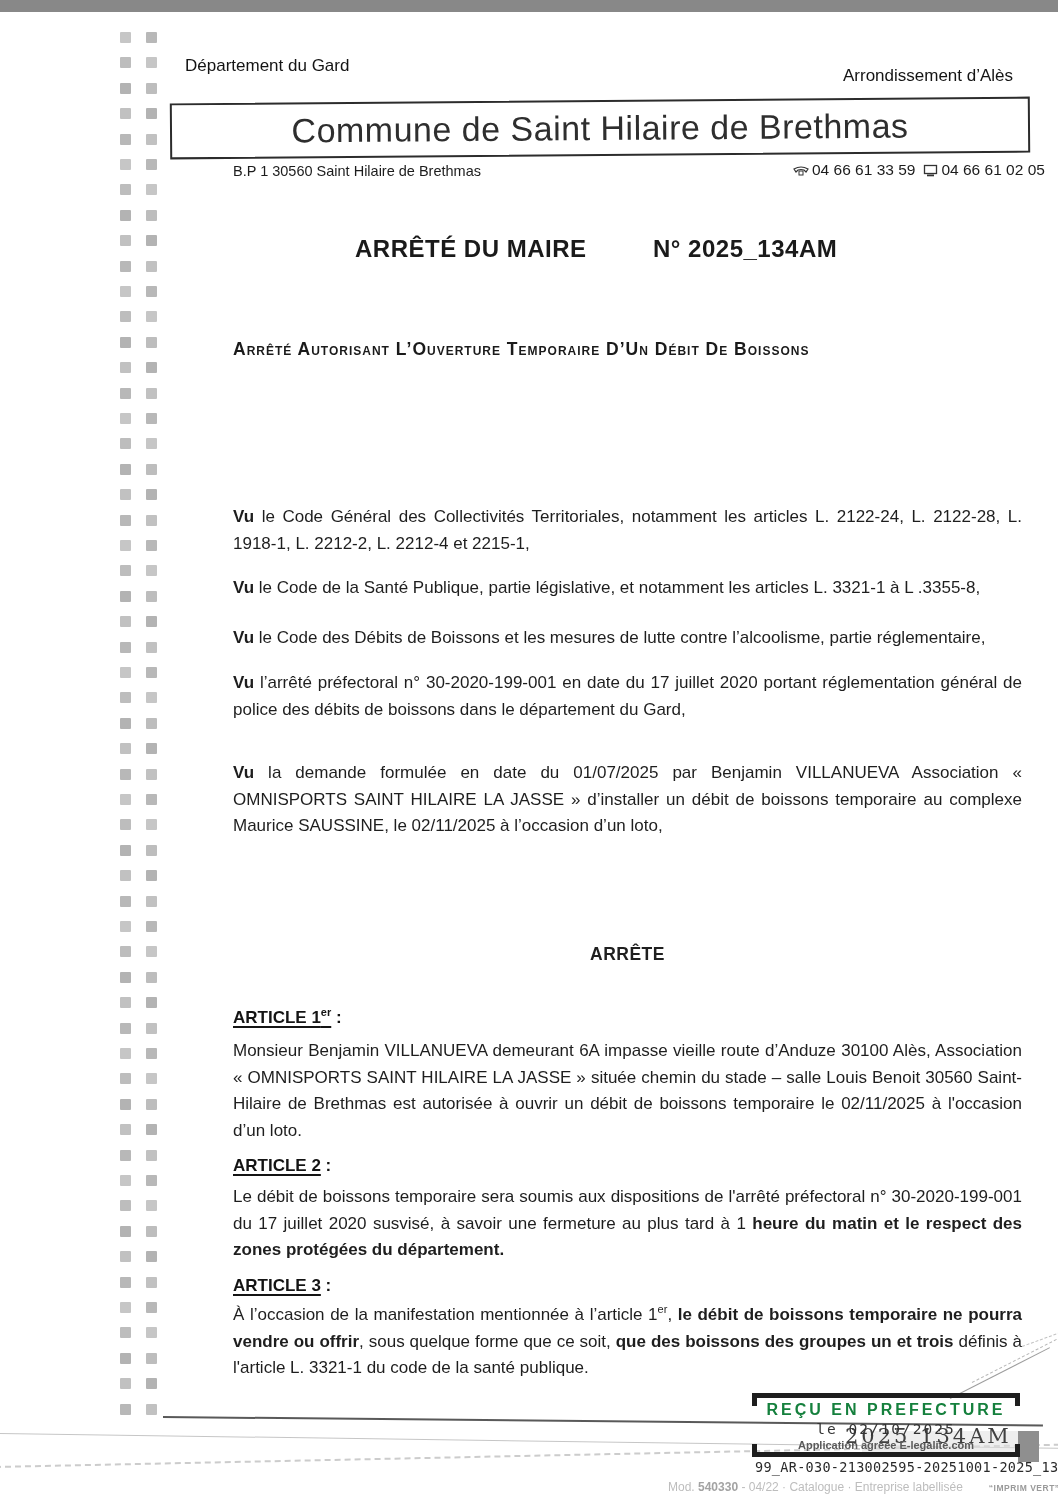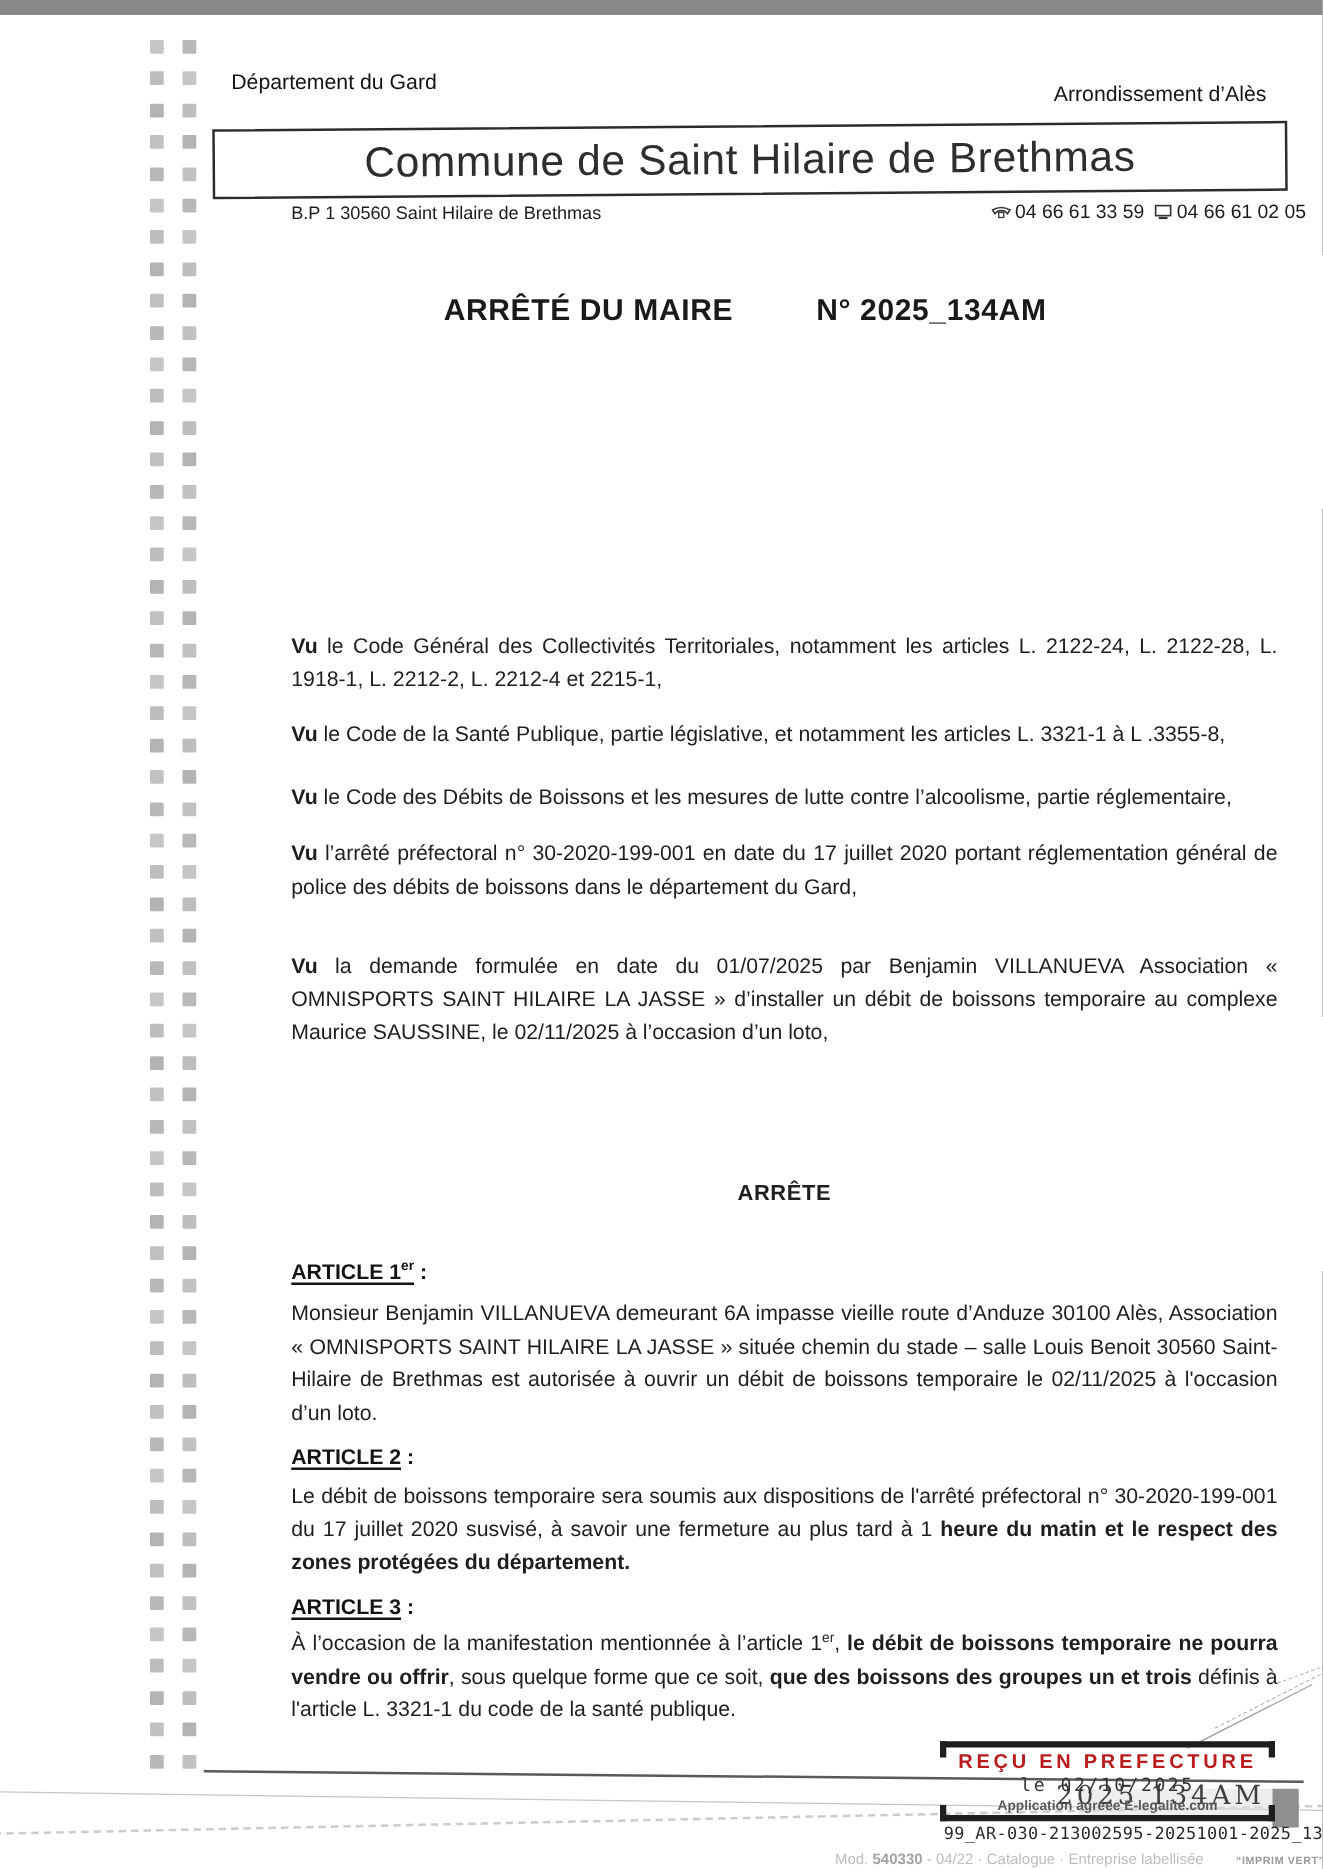--- a/index.html
+++ b/index.html
@@ -40,21 +40,21 @@
   .art-head .u{text-decoration:underline;text-underline-offset:3px;text-decoration-thickness:2px;}
   sup{font-size:11px;line-height:0;}
   
   .stamp{position:absolute;left:752px;top:1381px;width:268px;height:64px;}
   .stamp .bar-top,.stamp .bar-bottom{position:absolute;left:0;width:100%;height:5px;background:#1e1e1e;}
   .stamp .bar-top{top:0;}
   .stamp .bar-bottom{bottom:0;}
   .stamp .corner{position:absolute;width:5px;height:13px;background:#1e1e1e;}
   .stamp .c-tl{left:0;top:0;} .stamp .c-tr{right:0;top:0;}
   .stamp .c-bl{left:0;bottom:0;} .stamp .c-br{right:0;bottom:0;}
-  .stamp-l1{position:absolute;left:0;top:8px;width:100%;text-align:center;font-size:16px;font-weight:bold;letter-spacing:3px;color:#b91c1c;}
+  .stamp-l1{position:absolute;left:0;top:8px;width:100%;text-align:center;font-size:16px;font-weight:bold;letter-spacing:3px;color:#15803d;}
   .stamp-l2{position:absolute;left:0;top:28px;width:100%;text-align:center;font-family:"DejaVu Sans Mono",monospace;font-size:14.5px;letter-spacing:2px;color:#333;}
   .stamp-l3{position:absolute;left:0;top:46px;width:100%;text-align:center;font-size:11px;font-weight:bold;color:#5a5a5a;}
   .wm-band{position:absolute;left:862px;top:1419px;width:158px;height:24px;background:#e0e0e0;opacity:.55;}
   .watermark{position:absolute;left:845px;top:1412px;width:190px;font-family:"DejaVu Serif",serif;font-size:21px;letter-spacing:3px;color:#404040;white-space:nowrap;}
   .gray-square{position:absolute;left:1018px;top:1419px;width:21px;height:31px;background:#8f8f8f;}
   .ocr-code{position:absolute;left:755px;top:1447px;font-family:"DejaVu Sans Mono",monospace;font-size:13.5px;color:#2a2a2a;letter-spacing:.3px;white-space:nowrap;}
   .footer{position:absolute;left:668px;top:1468px;font-size:12px;color:#bdbdbd;white-space:nowrap;}
   .footer .mod-num{color:#a3a3a3;font-weight:bold;}
   .footer .brand{font-size:8.5px;color:#9a9a9a;font-weight:bold;margin-left:26px;letter-spacing:.5px;}
   
@@ -198,20 +198,21 @@
     <span>04 66 61 33 59</span>
     <span style="margin-left:5px;"><svg width="15" height="13" viewBox="0 0 15 13">
           <rect x="1.5" y="1.5" width="12" height="8" fill="none" stroke="#333" stroke-width="1.3"></rect>
           <rect x="4" y="10.5" width="7" height="1.8" fill="#333"></rect>
         </svg></span>
     <span>04 66 61 02 05</span>
   </div>
 
   <div class="t-main">ARRÊTÉ DU MAIRE</div>
   <div class="t-num">N° 2025_134AM</div>
+  <div class="subject">Arrêté Autorisant L’Ouverture Temporaire D’Un Débit De Boissons</div>
 
 
   <div class="para" style="top:492px;">
     <span class="lead">Vu</span><span> le Code Général des Collectivités Territoriales, notamment les articles L. 2122-24, L. 2122-28, L. 1918-1, L. 2212-2, L. 2212-4 et 2215-1,</span>
   </div>
   <div class="para" style="top:563px;">
     <span class="lead">Vu</span><span> le Code de la Santé Publique, partie législative, et notamment les articles L. 3321-1 à L .3355-8,</span>
   </div>
   <div class="para" style="top:613px;">
     <span class="lead">Vu</span><span> le Code des Débits de Boissons et les mesures de lutte contre l’alcoolisme, partie réglementaire,</span>

